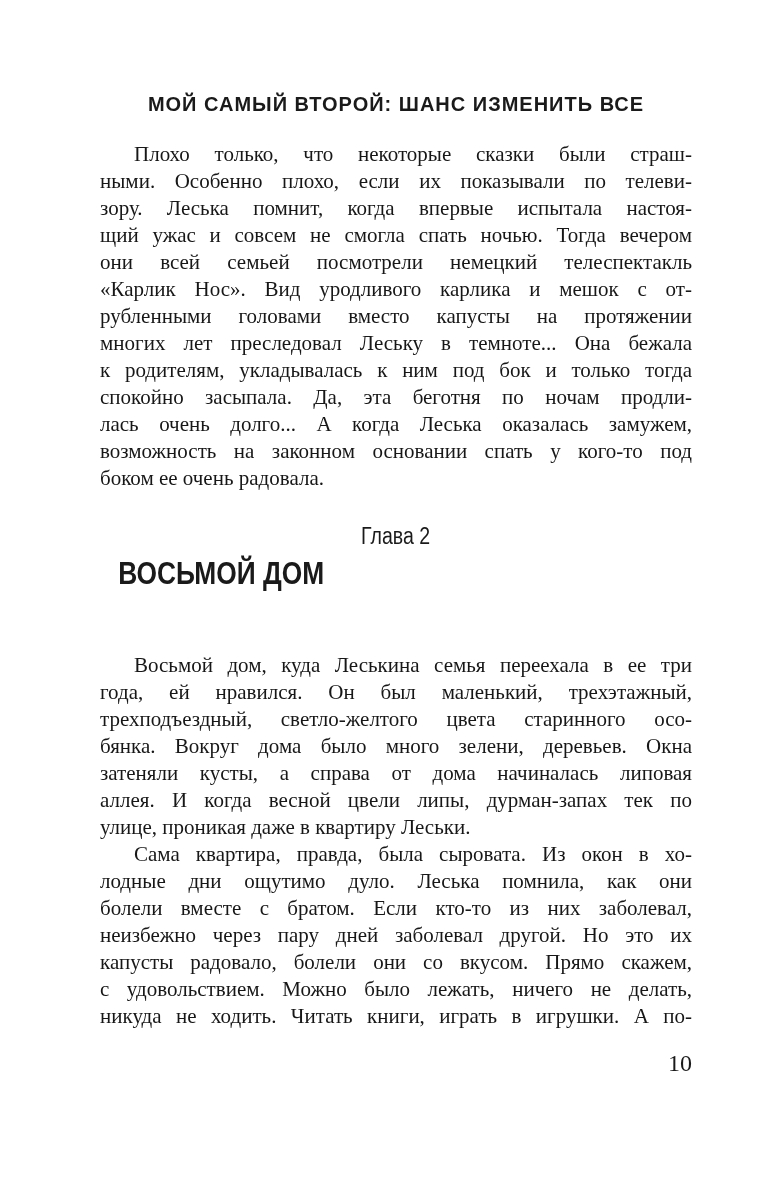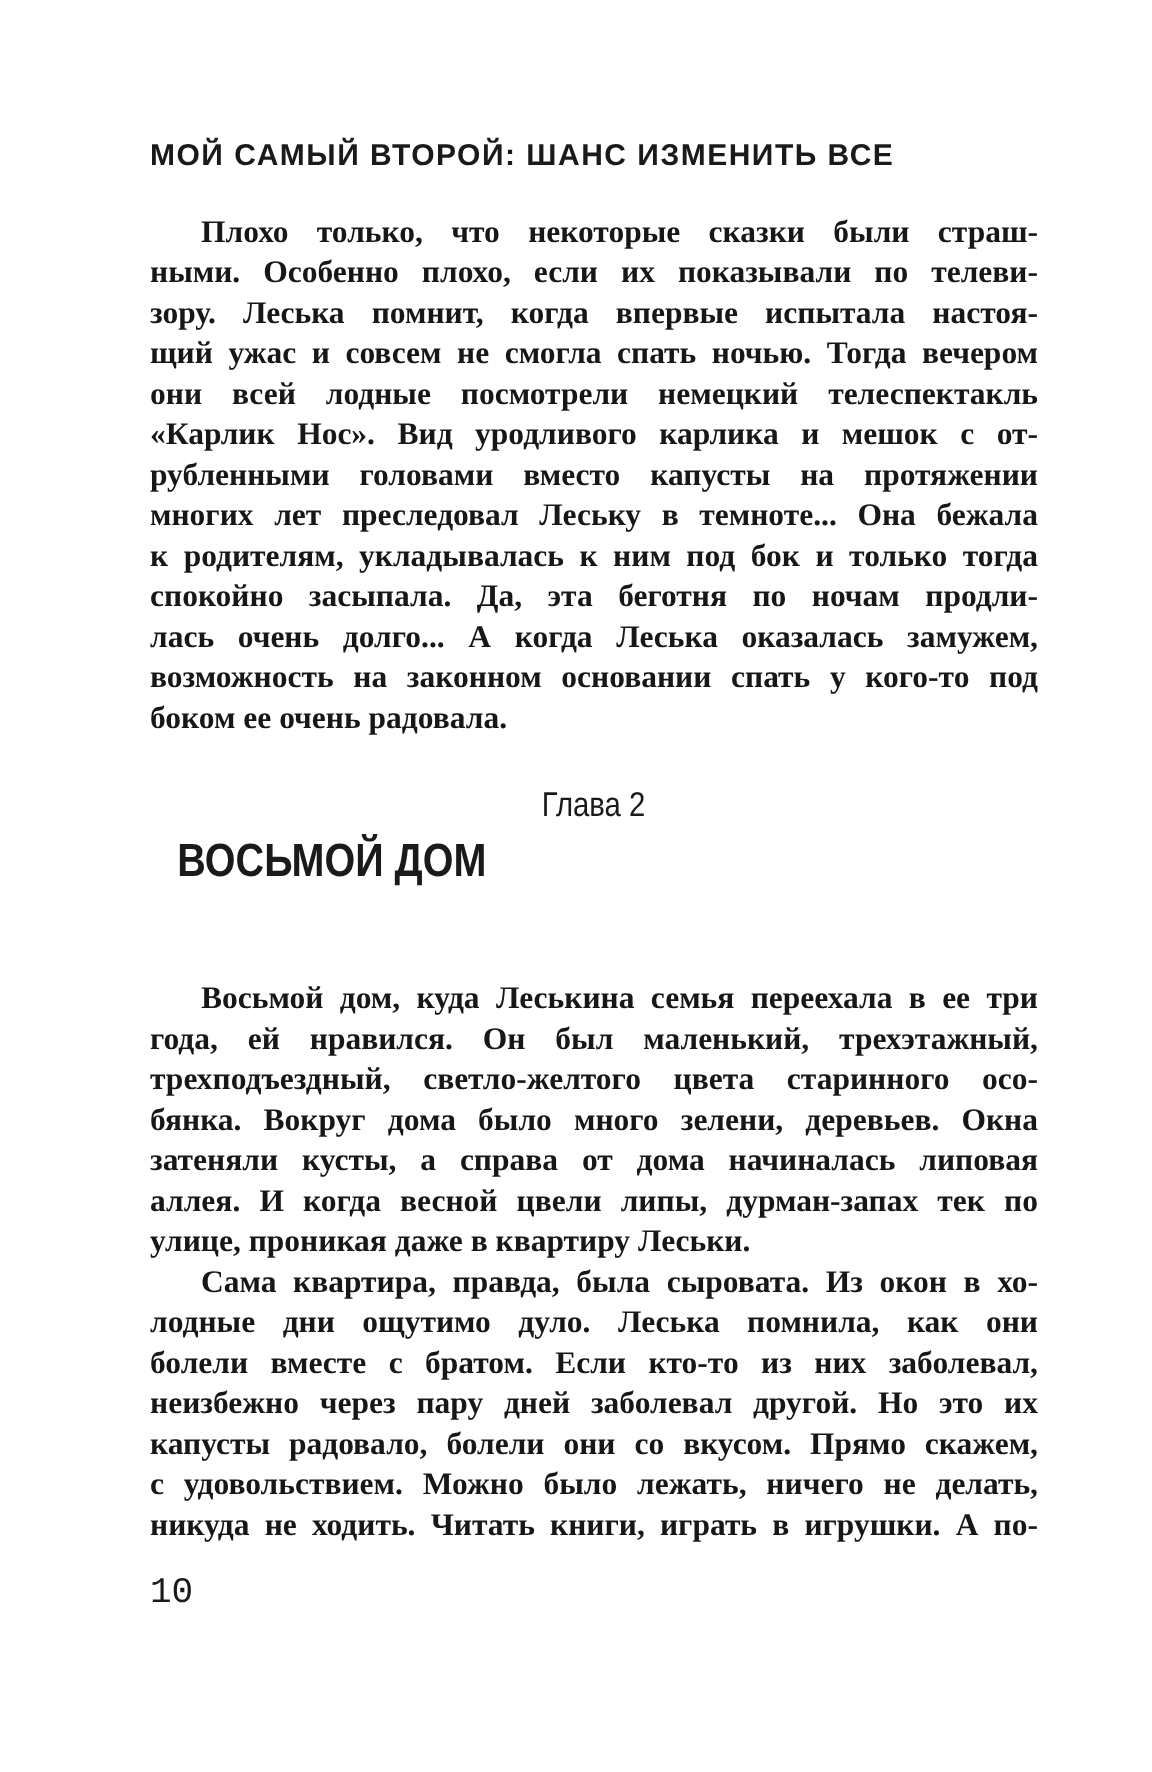--- a/index.html
+++ b/index.html
@@ -14,36 +14,36 @@
     background: #ffffff;
     overflow: hidden;
     color: #161616;
     font-family: "Liberation Serif", "DejaVu Serif", serif;
   }
   .running-header {
     position: absolute;
     top: 92px;
     left: 100px;
     width: 592px;
+    text-align: center;
     font-family: "Liberation Sans", "DejaVu Sans", sans-serif;
     font-weight: 700;
     font-size: 20px;
     line-height: 24px;
     letter-spacing: 1px;
     color: #1a1a1a;
     white-space: nowrap;
   }
   .textblock {
     position: absolute;
     left: 100px;
     width: 592px;
     font-size: 21px;
     line-height: 27px;
     color: #171717;
-    font-weight: bold;
   }
   .textblock-1 { top: 141px; }
   .textblock-2 { top: 652px; }
   .line {
     text-align: justify;
     text-align-last: justify;
     white-space: normal;
   }
   .line.first { text-indent: 34px; }
   .line.end { text-align-last: left; }
@@ -81,40 +81,40 @@
     color: #1a1a1a;
     transform: scaleX(0.85);
     transform-origin: 50% 50%;
     white-space: nowrap;
   }
   .page-number {
     position: absolute;
     top: 1048px;
     left: 100px;
     width: 592px;
-    text-align: left;
-    font-family: Liberation Mono, monospace;
+    text-align: right;
+    font-family: Liberation Serif, serif;
     font-size: 24px;
     line-height: 30px;
     color: #1a1a1a;
   }
 </style>
 </head>
 <body>
 
 <div class="page">
 
   <div class="running-header">МОЙ САМЫЙ ВТОРОЙ: ШАНС ИЗМЕНИТЬ ВСЕ</div>
 
   <div class="textblock textblock-1">
     <div class="line first">Плохо только, что некоторые сказки были страш-</div>
     <div class="line">ными. Особенно плохо, если их показывали по телеви-</div>
     <div class="line">зору. Леська помнит, когда впервые испытала настоя-</div>
     <div class="line">щий ужас и совсем не смогла спать ночью. Тогда вечером</div>
-    <div class="line">они всей лодные посмотрели немецкий телеспектакль</div>
+    <div class="line">они всей семьей посмотрели немецкий телеспектакль</div>
     <div class="line">«Карлик Нос». Вид уродливого карлика и мешок с от-</div>
     <div class="line">рубленными головами вместо капусты на протяжении</div>
     <div class="line">многих лет преследовал Леську в темноте... Она бежала</div>
     <div class="line">к родителям, укладывалась к ним под бок и только тогда</div>
     <div class="line">спокойно засыпала. Да, эта беготня по ночам продли-</div>
     <div class="line">лась очень долго... А когда Леська оказалась замужем,</div>
     <div class="line">возможность на законном основании спать у кого-то под</div>
     <div class="line end">боком ее очень радовала.</div>
   </div>
 

